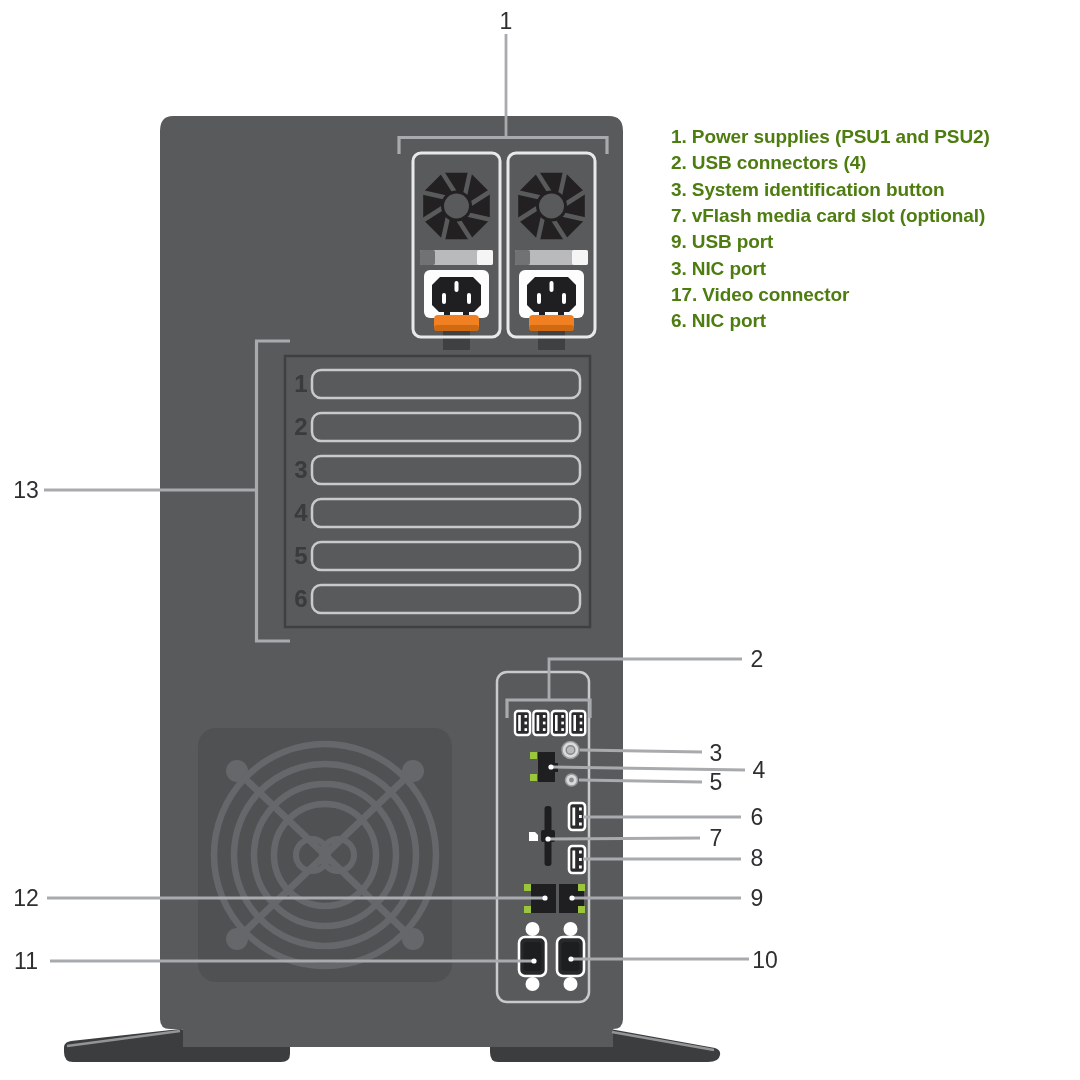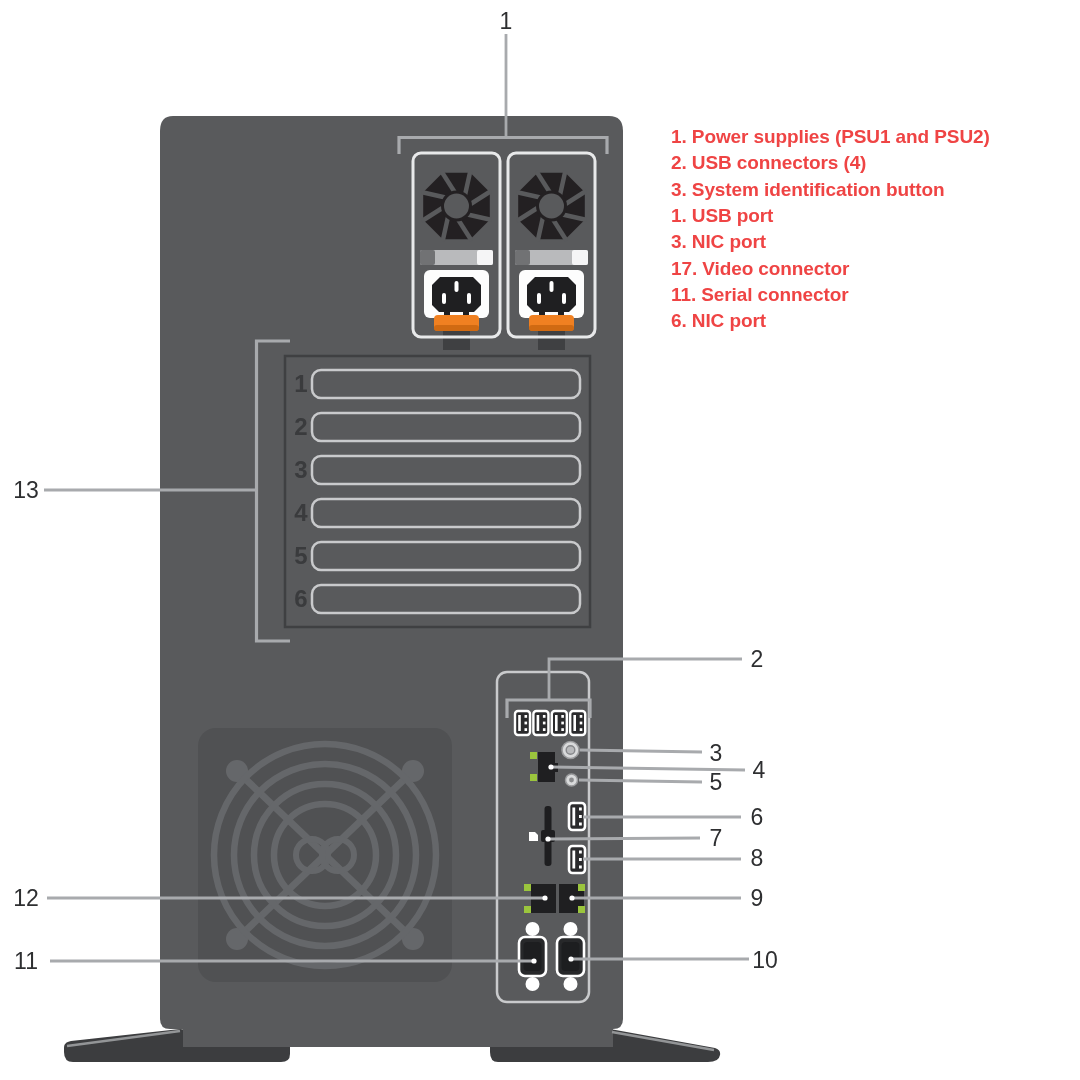--- a/index.html
+++ b/index.html
@@ -3,21 +3,21 @@
 <meta charset="utf-8">
 <style>
   html,body{margin:0;padding:0;background:#ffffff;}
   .stage{
     position:relative;width:1080px;height:1080px;background:#ffffff;
     font-family:"Liberation Sans",sans-serif;overflow:hidden;
   }
   .stage svg{position:absolute;left:0;top:0;}
   .legend{
     position:absolute;left:671px;top:124px;width:360px;
-    color:#ef4444;font-size:19px;font-weight:bold;letter-spacing:-0.1px;
+    color:#4d7c0f;font-size:19px;font-weight:bold;letter-spacing:-0.1px;
   }
   .legend .legend-line{height:26.35px;line-height:26.35px;white-space:nowrap;}
   .callout-num{
     font-family:"Liberation Sans",sans-serif;font-size:23px;fill:#2e2f31;
   }
   .slot-num{
     font-family:"Liberation Sans",sans-serif;font-size:24px;font-weight:bold;fill:#3a3b3d;
   }
   .cline{stroke:#a8aaad;stroke-width:2.8;fill:none;}
   .cbracket{stroke:#a8aaad;stroke-width:3.2;fill:none;}
@@ -293,19 +293,19 @@
     <text class="callout-num" x="26" y="969" text-anchor="middle">11</text>
     <text class="callout-num" x="26" y="906" text-anchor="middle">12</text>
     <text class="callout-num" x="26" y="498" text-anchor="middle">13</text>
   </g>
 </svg>
 
   <div class="legend">
     <div class="legend-line">1. Power supplies (PSU1 and PSU2)</div>
     <div class="legend-line">2. USB connectors (4)</div>
     <div class="legend-line">3. System identification button</div>
-    <div class="legend-line">1. USB port</div>
+    <div class="legend-line">7. vFlash media card slot (optional)</div>
+    <div class="legend-line">9. USB port</div>
     <div class="legend-line">3. NIC port</div>
     <div class="legend-line">17. Video connector</div>
-    <div class="legend-line">11. Serial connector</div>
     <div class="legend-line">6. NIC port</div>
   </div>
 </div>
 
 </body></html>

